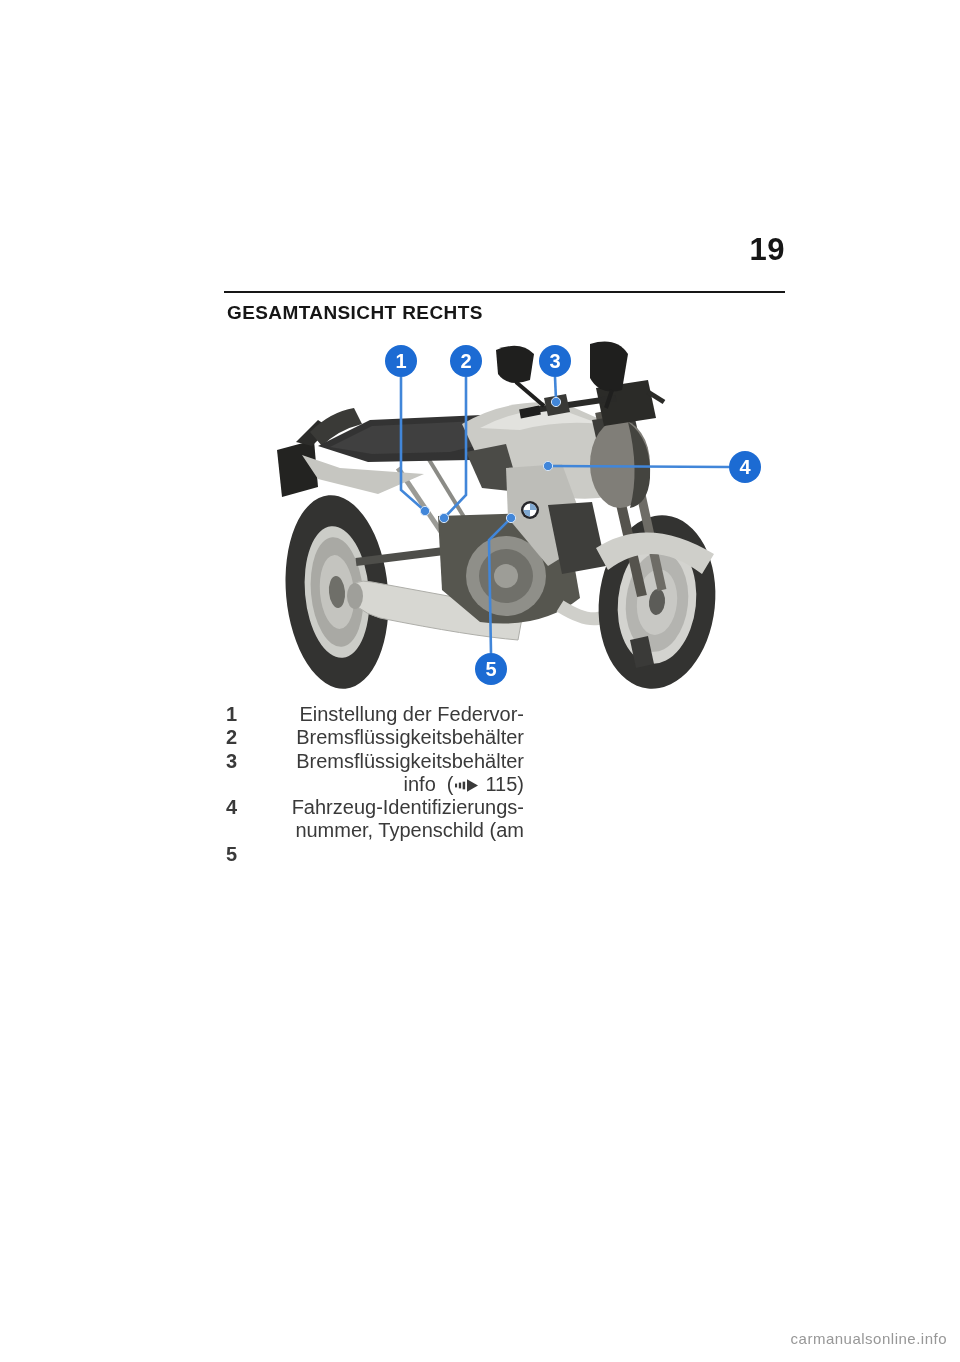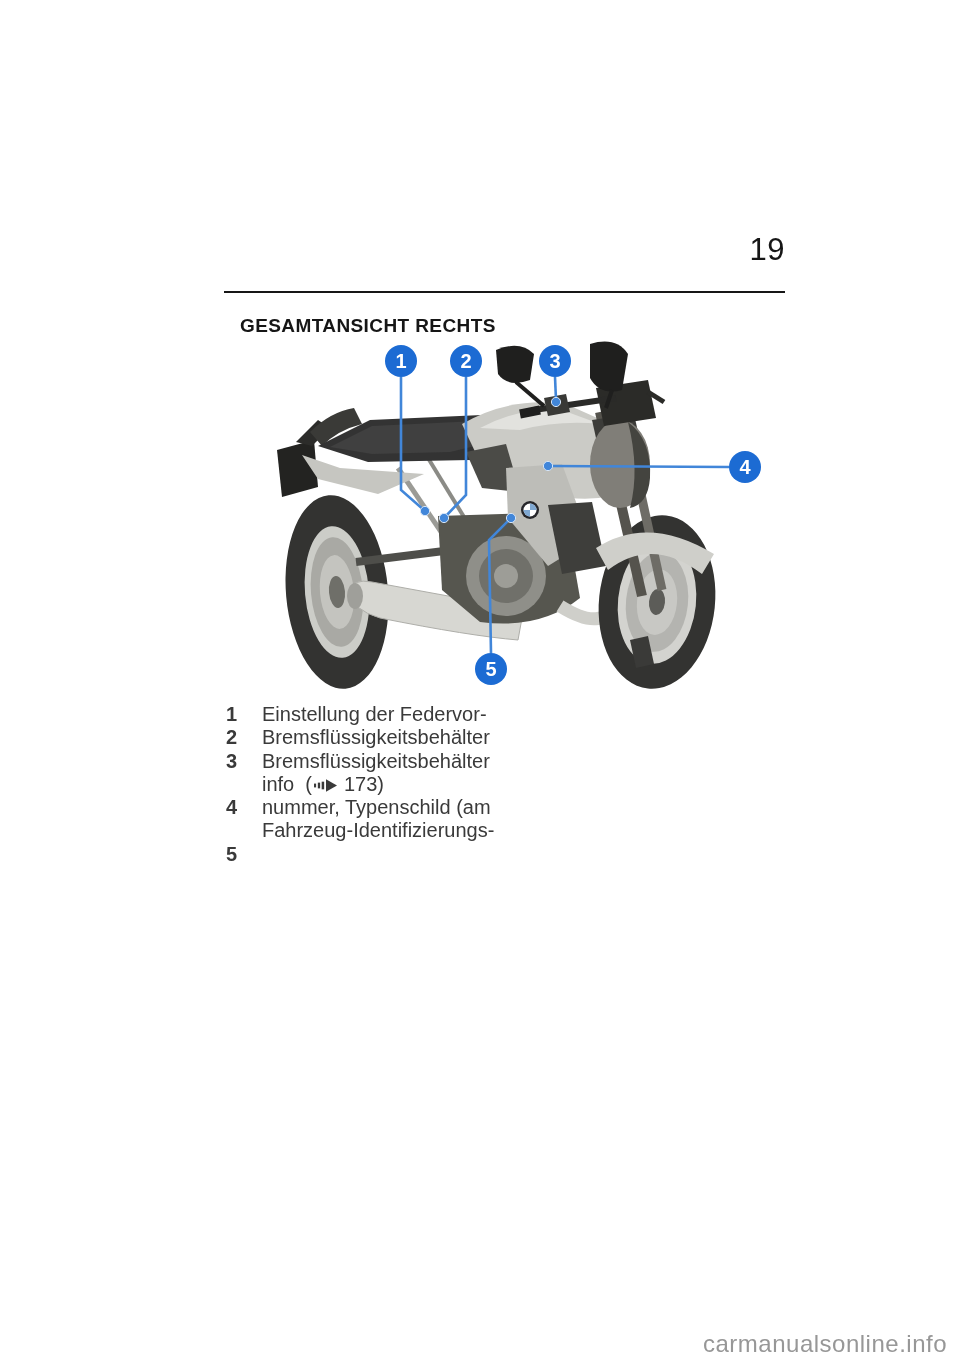--- a/index.html
+++ b/index.html
@@ -3,54 +3,54 @@
 <meta charset="utf-8">
 <style>
   html,body{margin:0;padding:0;background:#ffffff;}
   .page{
     position:relative;width:960px;height:1362px;background:#ffffff;
     font-family:"Liberation Sans",sans-serif;color:var(--c-text,#3a3a3a);
     overflow:hidden;
   }
   .page-number{
     position:absolute;top:232px;right:175px;
-    font-size:31px;font-weight:normal;color:#161616;letter-spacing:.5px;
+    font-size:31px;font-weight:bold;color:#161616;letter-spacing:.5px;
   }
   .header-rule{
     position:absolute;left:224px;top:291px;width:561px;height:2px;background:#161616;
   }
   .page-title{
-    position:absolute;left:224px;top:299px;margin:16px;
+    position:absolute;left:224px;top:299px;margin:3px;
     font-size:19px;font-weight:bold;color:#161616;letter-spacing:.4px;
   }
   
   .figure{position:absolute;left:225px;top:330px;width:560px;height:380px;}
   .figure svg{position:absolute;left:0;top:0;}
   .callout{
     position:absolute;width:32px;height:32px;border-radius:50%;
     background:var(--c-callout,#1c6bd3);
     color:#ffffff;font-size:20px;font-weight:bold;
     display:flex;align-items:center;justify-content:center;
     line-height:1;
   }
   
   .legend{
     position:absolute;left:224px;top:703px;width:300px;
     margin:0;padding:0;list-style:none;
     font-size:20px;line-height:23.3px;color:var(--c-text,#3a3a3a);
   }
   .legend-item{position:relative;padding-left:38px;}
   .legend-num{position:absolute;left:2px;top:0;font-weight:bold;}
-  .legend-line{display:block;white-space:nowrap;}
+  .legend-line{display:block;white-space:nowrap;text-align:right;}
   .ref{margin-left:11px;white-space:nowrap;}
   .ref-arrow{vertical-align:-1px;margin:0 7px 0 2px;color:var(--c-text,#3a3a3a);}
   
   .watermark{
     position:absolute;right:13px;top:1330px;
-    font-size:24px;color:#979797;letter-spacing:.5px;
+    font-size:15px;color:#979797;letter-spacing:.5px;
   }
 </style>
 </head>
 <body>
 
 <div class="page">
 
   <div class="page-number">19</div>
   <div class="header-rule"></div>
   <h1 class="page-title">GESAMTANSICHT RECHTS</h1>
@@ -170,26 +170,26 @@
       <li class="legend-item">
         <span class="legend-num">3</span>
         <span class="legend-line"><span>Bremsflüssigkeitsbehälter</span></span>
         <span class="legend-line"><span>info</span><span class="ref"><span>(</span><svg class="ref-arrow" width="23" height="13" viewBox="0 0 24 13" aria-hidden="true">
     <g fill="currentColor">
       <rect x="0" y="4.5" width="2.2" height="4"></rect>
       <rect x="4" y="3.5" width="2.4" height="6"></rect>
       <rect x="8" y="2.5" width="2.6" height="8"></rect>
       <path d="M12.5 0 L24 6.5 L12.5 13 Z"></path>
     </g>
-  </svg><span>173</span><span>)</span></span></span>
+  </svg><span>115</span><span>)</span></span></span>
       </li>
       <li class="legend-item">
         <span class="legend-num">4</span>
+        <span class="legend-line"><span>Fahrzeug-Identifizierungs-</span></span>
         <span class="legend-line"><span>nummer, Typenschild (am</span></span>
-        <span class="legend-line"><span>Fahrzeug-Identifizierungs-</span></span>
       </li>
       <li class="legend-item">
         <span class="legend-num">5</span>
       </li>
     </ol>
 
   <div class="watermark">carmanualsonline.info</div>
 </div>
 
 </body></html>

